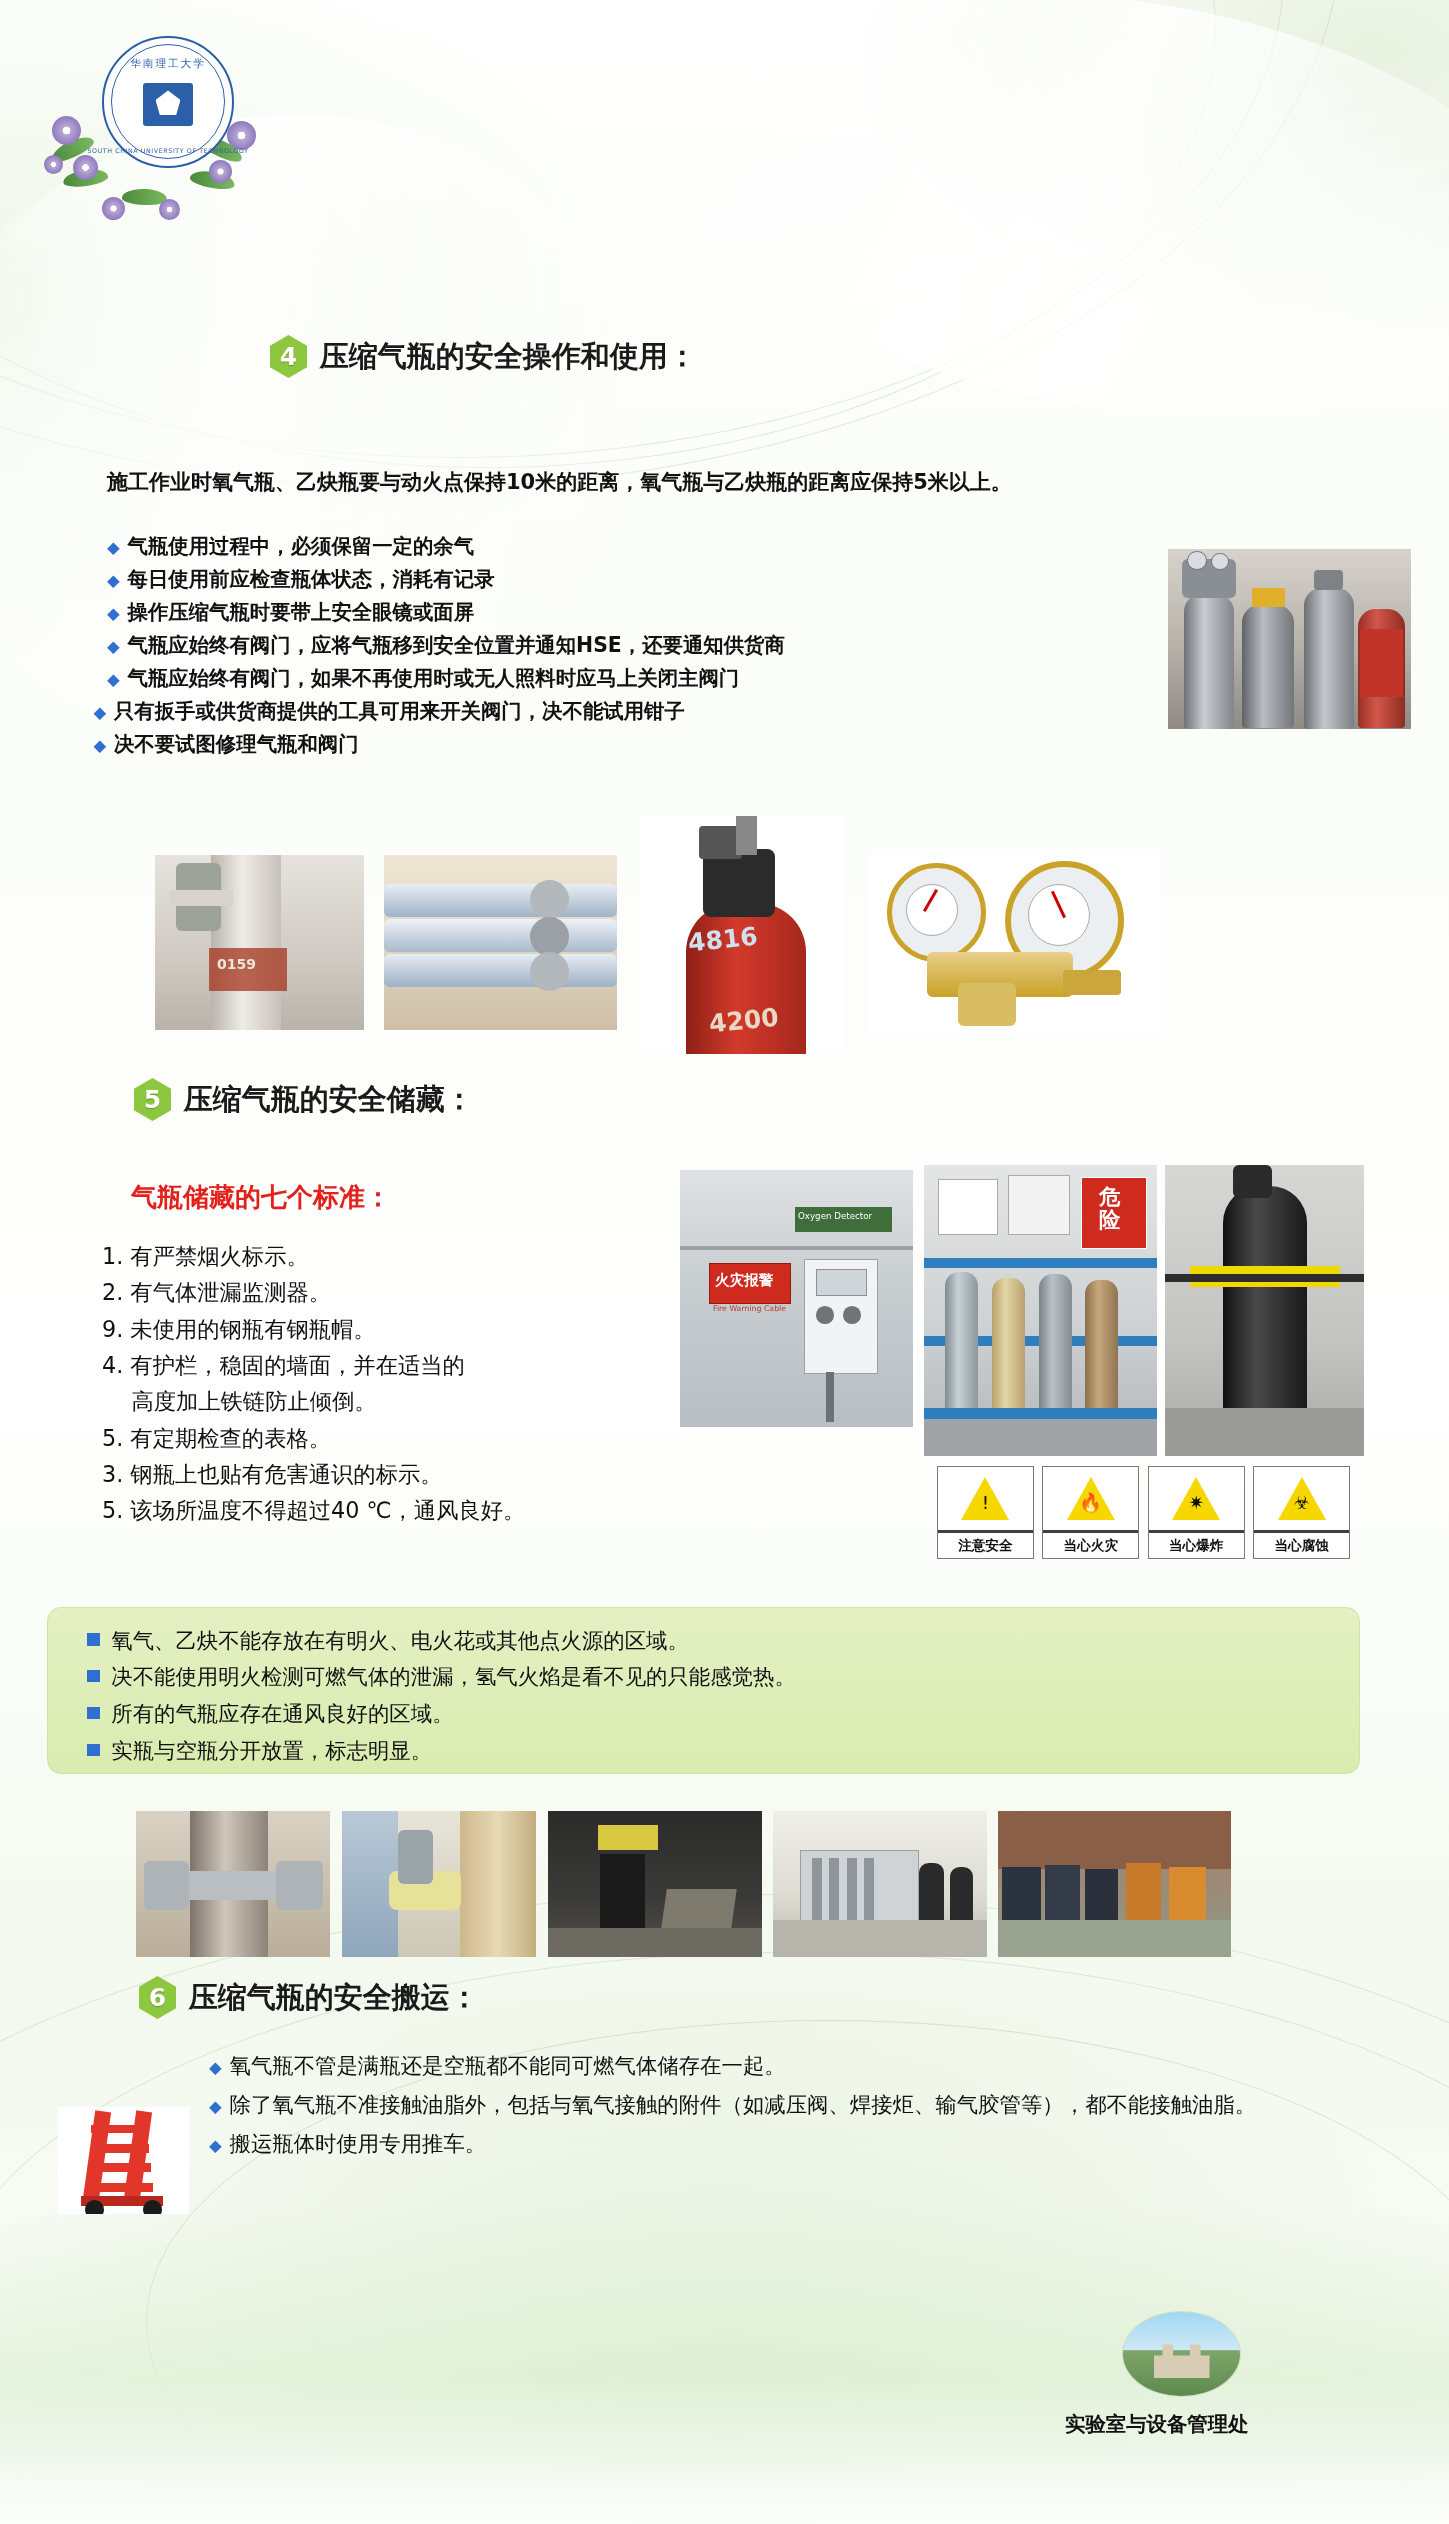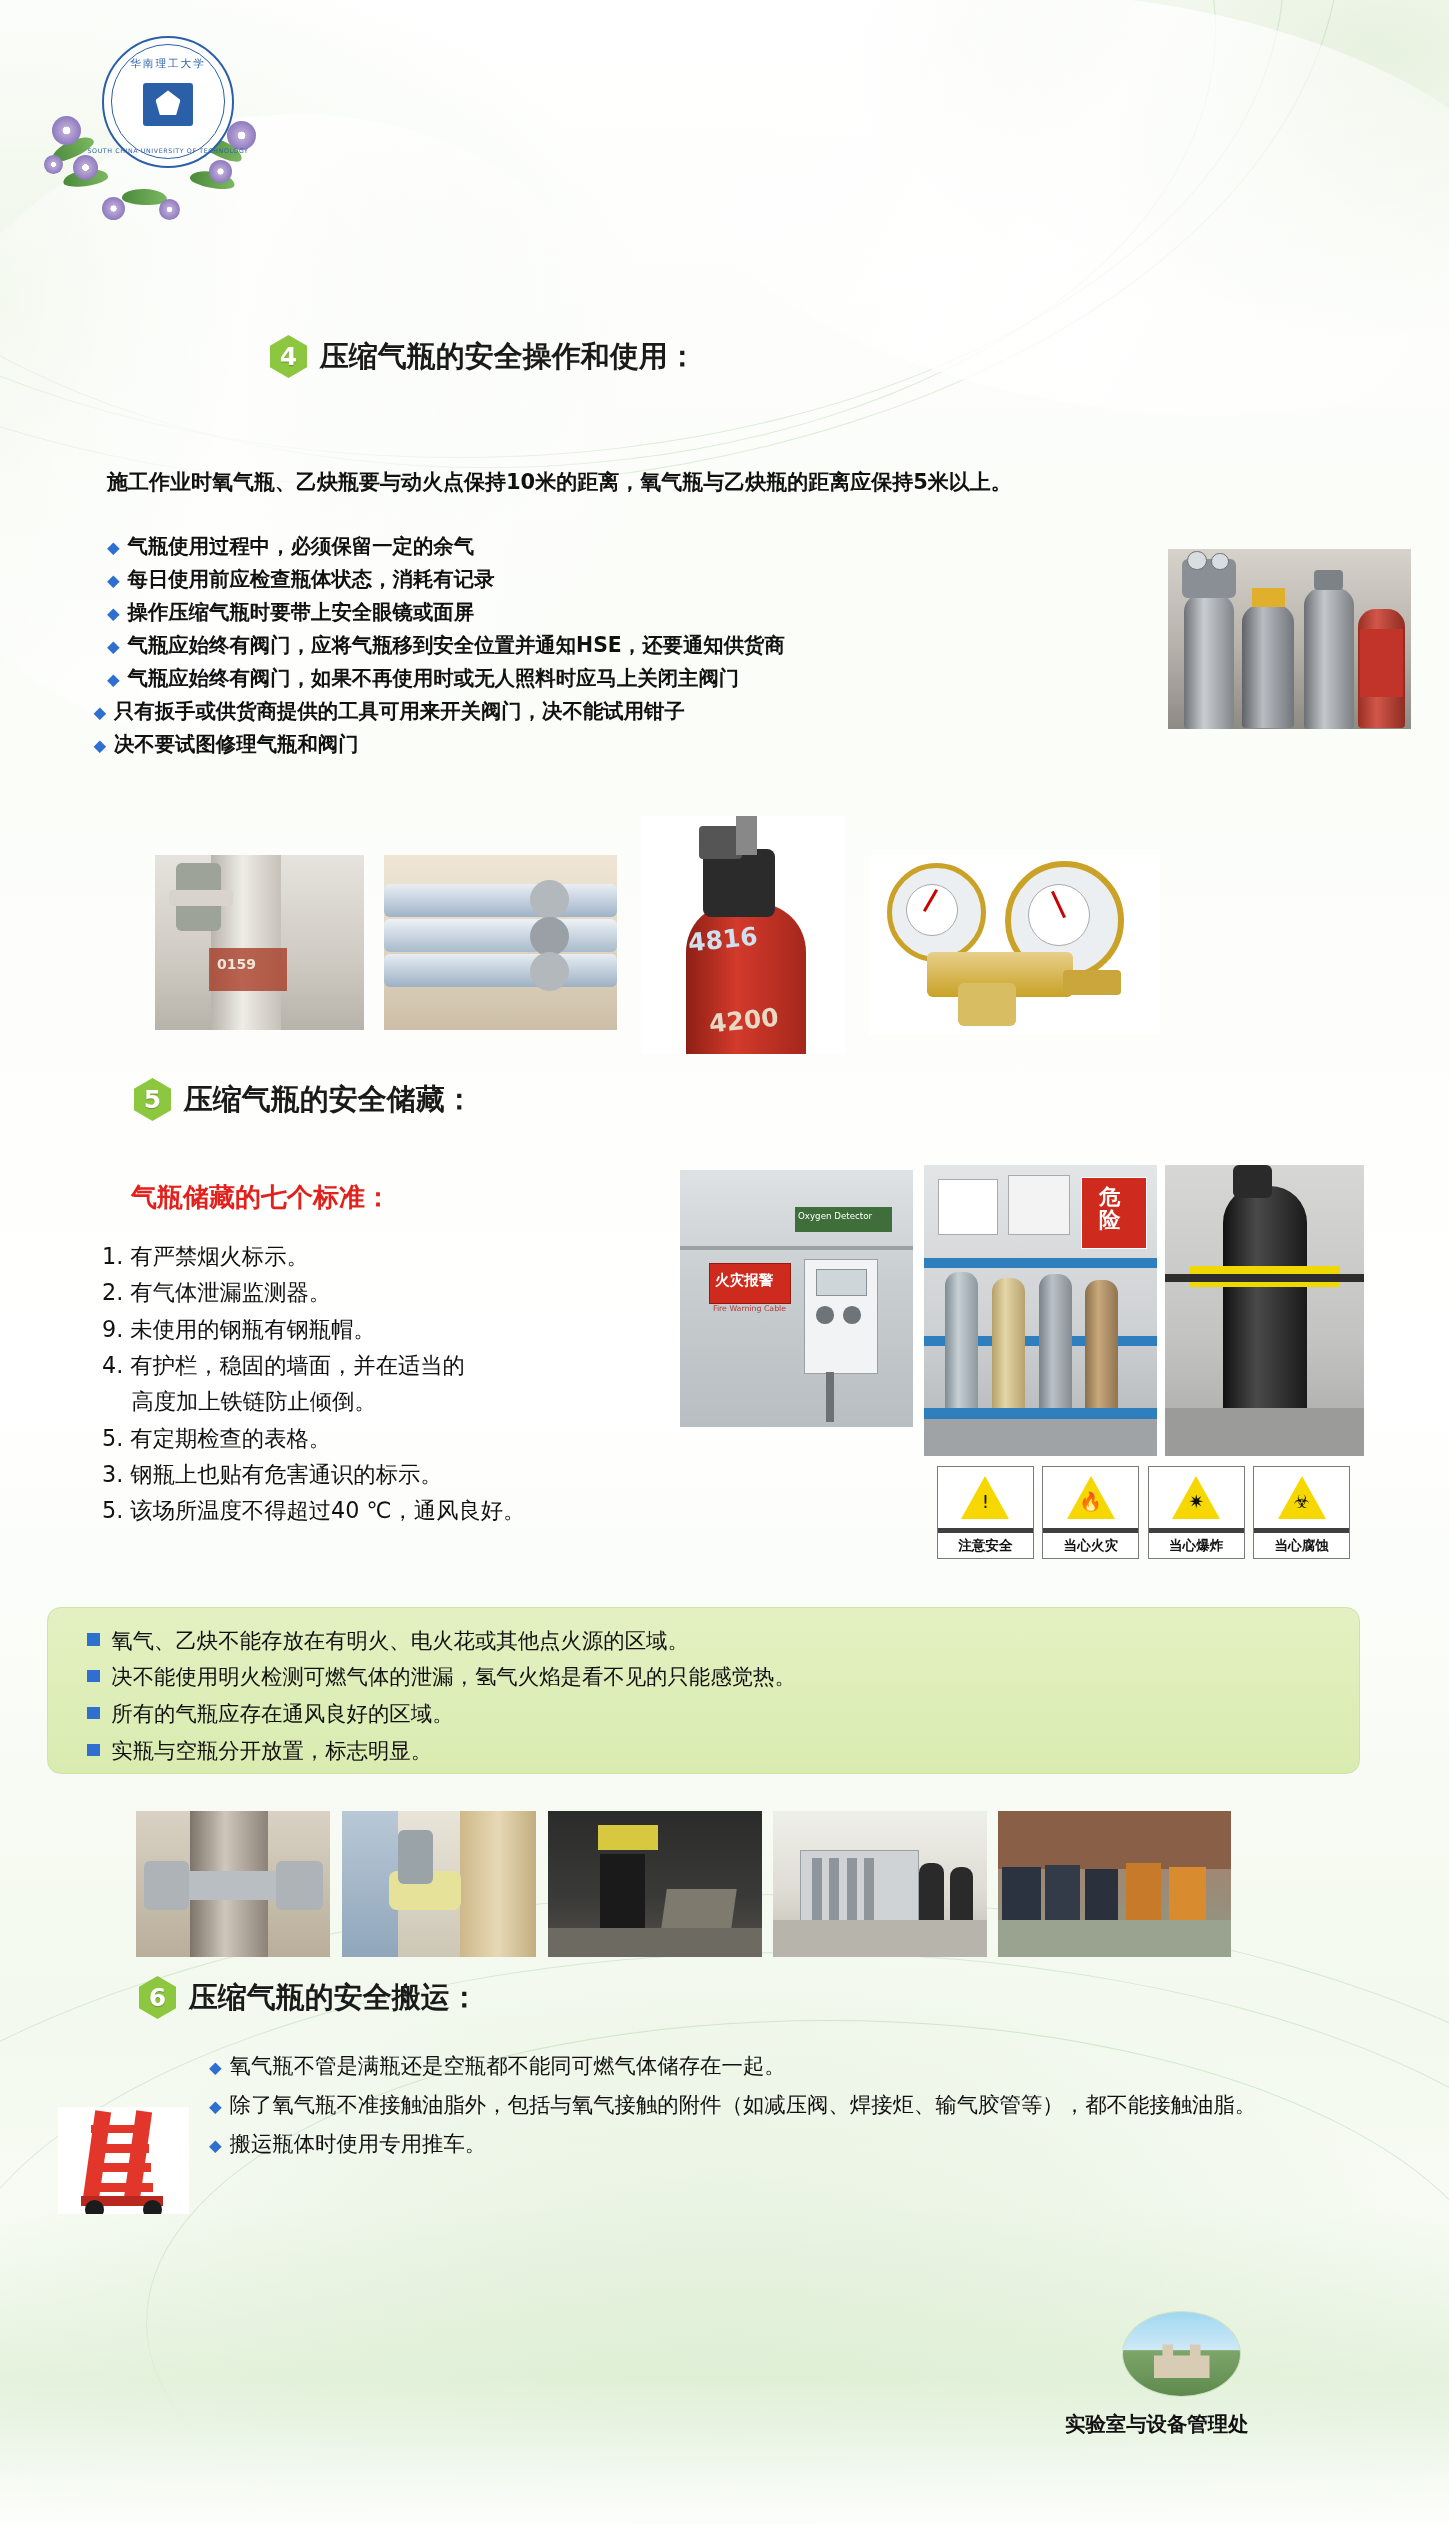--- a/index.html
+++ b/index.html
@@ -81,21 +81,21 @@
   
   .signs{position:absolute;left:937px;top:1466px;width:413px;height:93px;display:flex;gap:8.7px;}
   .sign{flex:1;background:#fff;border:1px solid #7a7a7a;display:flex;flex-direction:column;}
   .sign .top{flex:1;display:flex;align-items:center;justify-content:center;}
   .tri{width:0;height:0;border-left:24px solid transparent;border-right:24px solid transparent;
     border-bottom:43px solid #f6d800;position:relative;}
   .tri:after{content:"";position:absolute;left:-18.5px;top:6.8px;width:0;height:0;
     border-left:18.5px solid transparent;border-right:18.5px solid transparent;border-bottom:32px solid #f6d800;}
   .tri .gl{position:absolute;left:-8.7px;top:13.6px;width:17.5px;height:25px;z-index:3;
     display:flex;align-items:center;justify-content:center;font-size:18.5px;color:#111;line-height:1;}
-  .sign .bot{height:25px;background:#fff;border-top:5px solid #404040;display:flex;align-items:center;justify-content:center;
+  .sign .bot{height:25px;background:#fff;border-top:3px solid #404040;display:flex;align-items:center;justify-content:center;
     font-size:13.6px;color:#111;font-weight:bold;}
 
   .footlogo{position:absolute;left:1122px;top:2311px;width:117px;height:84px;border-radius:50%;
     overflow:hidden;border:1.9px solid #cfe0c4;background:linear-gradient(180deg,#9fd8f0 0%,#cfe9f7 45%,#7ea56a 46%,#5d8a4c 100%);}
   .footlogo .arch{position:absolute;left:50%;top:27px;transform:translateX(-50%);width:56px;height:39px;background:#d8cdb4;
     clip-path:polygon(0 100%,0 42%,16% 42%,16% 14%,35% 14%,35% 42%,65% 42%,65% 14%,84% 14%,84% 42%,100% 42%,100% 100%);}
   .footcap{position:absolute;left:1065px;top:2410px;font-size:20.4px;font-weight:bold;color:#111;white-space:nowrap;}
 </style>
 </head>
 <body>

